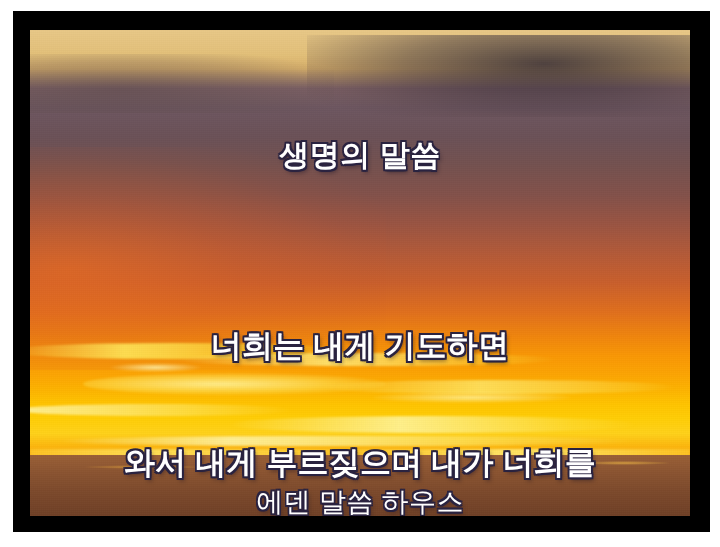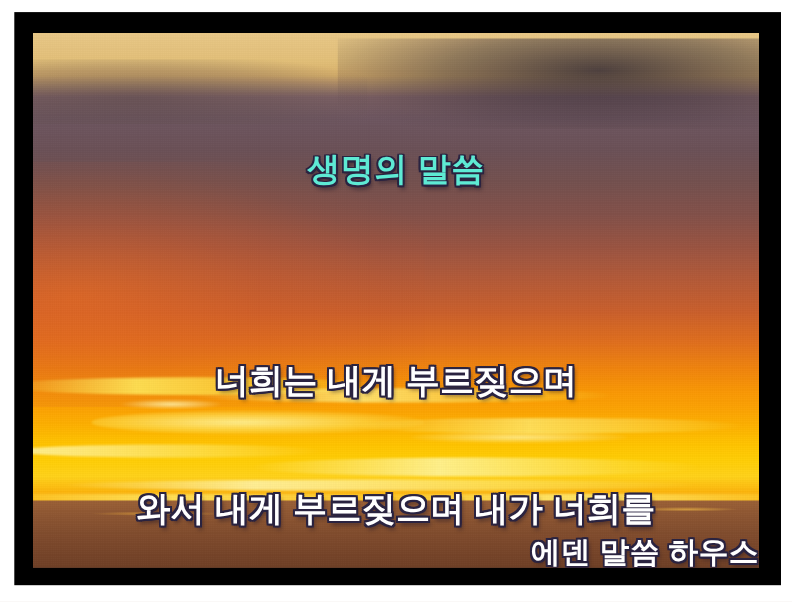--- a/index.html
+++ b/index.html
@@ -210,21 +210,21 @@
 
   .headline {
     position: absolute;
     left: 0;
     right: 0;
     top: 108px;
     font-size: 30px;
     line-height: 1.12;
     font-weight: 700;
     letter-spacing: 0.5px;
-    color: #5eead4;
+    color: #ffffff;
     text-shadow:
       -1.6px -1.6px 0 #2a2340, 1.6px -1.6px 0 #2a2340,
       -1.6px  1.6px 0 #2a2340, 1.6px  1.6px 0 #2a2340,
       -1.6px 0 0 #2a2340, 1.6px 0 0 #2a2340,
        0 -1.6px 0 #2a2340, 0 1.6px 0 #2a2340,
        2px 3px 4px rgba(20,14,34,0.55);
   }
 
   .verse {
     position: absolute;
@@ -246,30 +246,29 @@
   }
   .verse-line { display: block; }
 
   .signature {
     position: absolute;
     left: 0;
     right: 0;
     top: 457px;
     font-size: 27px;
     line-height: 1.15;
-    font-weight: 700;
+    font-weight: 400;
     letter-spacing: 0.4px;
     color: #ffffff;
     text-shadow:
       -1.6px -1.6px 0 #2a2340, 1.6px -1.6px 0 #2a2340,
       -1.6px  1.6px 0 #2a2340, 1.6px  1.6px 0 #2a2340,
       -1.6px 0 0 #2a2340, 1.6px 0 0 #2a2340,
        0 -1.6px 0 #2a2340, 0 1.6px 0 #2a2340,
        2px 3px 4px rgba(20,14,34,0.55);
-    text-align: right;
   }
 </style>
 </head>
 <body>
 
 <div class="page">
 
   <div class="photo-frame">
 
     <div class="photo">
@@ -295,21 +294,21 @@
       <div class="ground-speck-a"></div>
       <div class="ground-speck-b"></div>
 
       <div class="grain"></div>
 
       <div class="text-layer">
 
         <div class="headline">생명의 말씀</div>
 
         <div class="verse">
-          <span class="verse-line">너희는 내게 부르짖으며</span>
+          <span class="verse-line">너희는 내게 기도하면</span>
           <span class="verse-line">와서 내게 부르짖으며 내가 너희를</span>
           
         </div>
 
         <div class="signature">에덴 말씀 하우스</div>
 
       </div>
 
     </div>
   </div>

